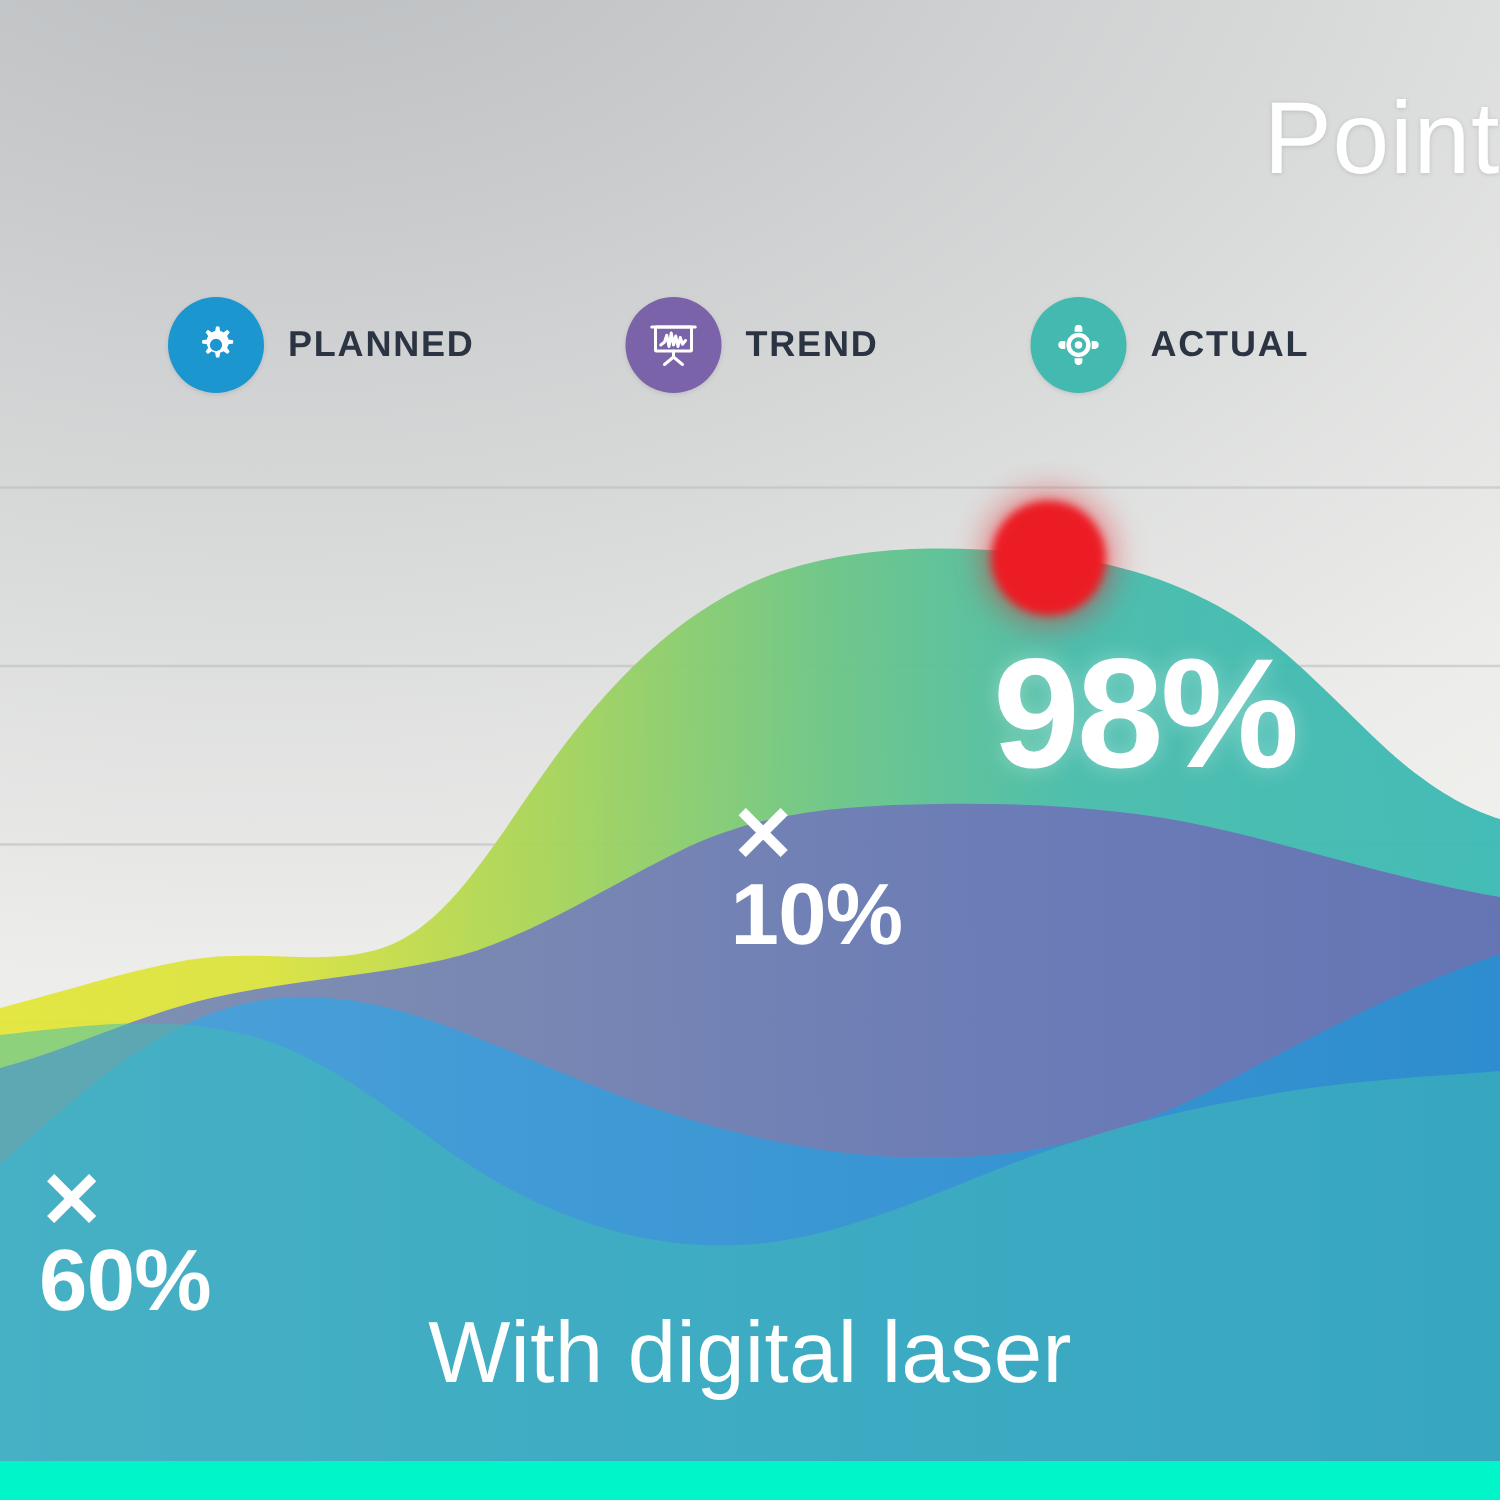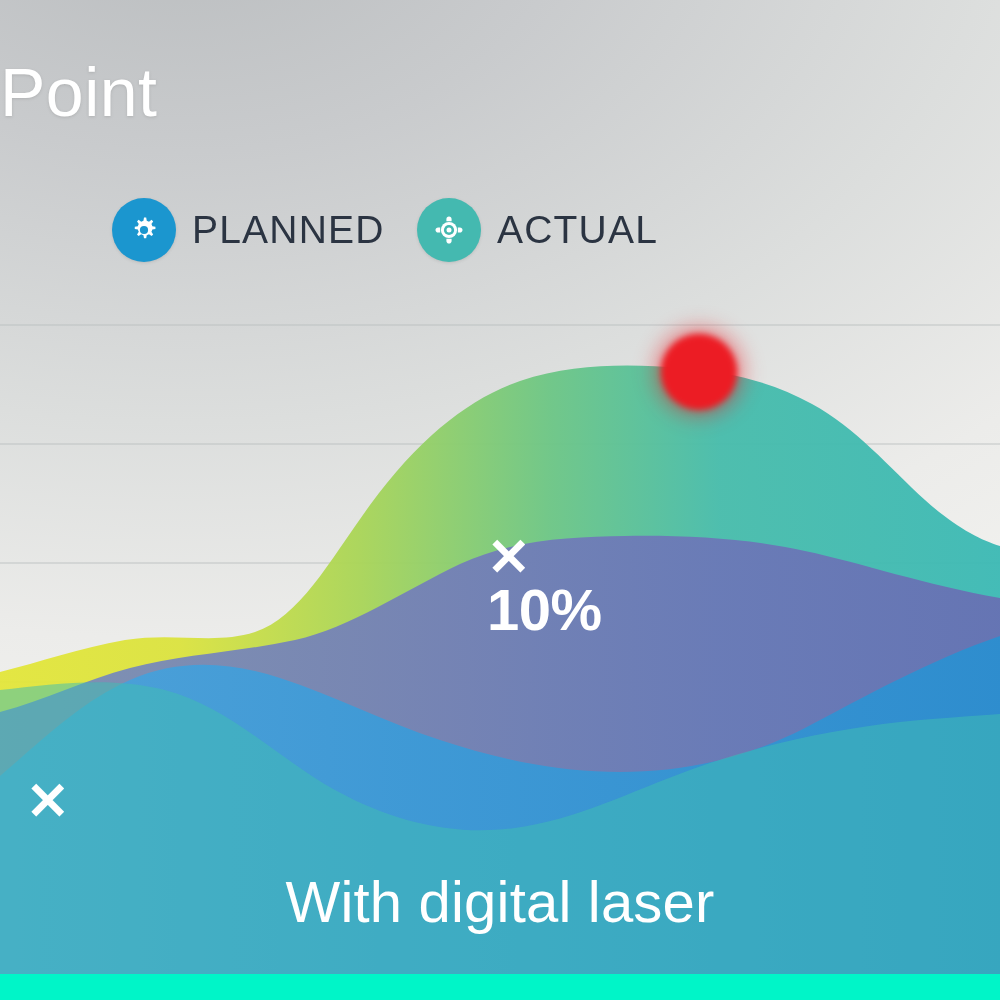--- a/index.html
+++ b/index.html
@@ -24,21 +24,21 @@
     left: 0; top: 0;
     width: 1000px; height: 1000px;
   }
   #plot svg { display: block; width: 1000px; height: 1000px; }
 
   
   .title {
     position: absolute;
     left: 0; right: 0;
     top: 58px;
-    text-align: left;
+    text-align: right;
     color: #ffffff;
     font-size: 68px;
     font-weight: 300;
     letter-spacing: 0.5px;
     line-height: 1;
     text-shadow: 0 1px 3px rgba(120,120,120,0.28);
   }
 
   
   .legend {
@@ -66,22 +66,22 @@
     display: flex;
     align-items: center;
     justify-content: center;
     flex: 0 0 auto;
     box-shadow: 0 1px 3px rgba(90,90,90,0.18);
   }
   .legend-badge svg { display:block; }
 
   .legend-label {
     color: #2b3442;
-    font-size: 39px;
-    font-weight: 400;
+    font-size: 24px;
+    font-weight: 700;
     letter-spacing: 1.2px;
     white-space: nowrap;
   }
 
   
   .annot {
     position: absolute;
     color: #ffffff;
   }
   .annot .marker-x {
@@ -246,20 +246,34 @@
         <svg width="34" height="34" viewBox="0 0 34 34" aria-hidden="true">
           <g fill="#ffffff">
             <path d="M17 4.6l2.2 0 .55 3.1a9.6 9.6 0 0 1 2.25 .93l2.6-1.76 1.56 1.56-1.76 2.6c .41 .7 .72 1.46 .93 2.25l3.1 .55 0 2.2-3.1 .55a9.6 9.6 0 0 1-.93 2.25l1.76 2.6-1.56 1.56-2.6-1.76a9.6 9.6 0 0 1-2.25 .93l-.55 3.1-2.2 0-.55-3.1a9.6 9.6 0 0 1-2.25-.93l-2.6 1.76-1.56-1.56 1.76-2.6a9.6 9.6 0 0 1-.93-2.25l-3.1-.55 0-2.2 3.1-.55c .21-.79 .52-1.55 .93-2.25l-1.76-2.6 1.56-1.56 2.6 1.76c .7-.41 1.46-.72 2.25-.93z"></path>
             <circle cx="17" cy="17" r="4.1" fill="#1b96cf"></circle>
           </g>
         </svg>
       </span>
       <span class="legend-label">PLANNED</span>
     </div>
 
+    <div class="legend-item trend">
+      <span class="legend-badge" style="background:#7a63a8;">
+        <svg width="34" height="32" viewBox="0 0 34 32" aria-hidden="true">
+          <g fill="none" stroke="#ffffff" stroke-width="2" stroke-linecap="round" stroke-linejoin="round">
+            <rect x="5" y="4" width="24" height="16" rx="0.5"></rect>
+            <line x1="2.5" y1="4" x2="31.5" y2="4"></line>
+            <path d="M8.5 16 L11 14 L12.5 9.5 L14 17 L15.5 8 L17 16 L18.5 10 L20 17 L21.5 11 L23 15.5 L25 13"></path>
+            <line x1="17" y1="20" x2="17" y2="24"></line>
+            <path d="M11 29 L17 24 L23 29"></path>
+          </g>
+        </svg>
+      </span>
+      <span class="legend-label">TREND</span>
+    </div>
 
     <div class="legend-item actual">
       <span class="legend-badge" style="background:#44b9b0;">
         <svg width="34" height="34" viewBox="0 0 34 34" aria-hidden="true">
           <g fill="#ffffff">
             <path d="M17 3.5c1.5 0 2.6 1.1 2.6 2.6v2.1h-5.2V6.1c0-1.5 1.1-2.6 2.6-2.6z"></path>
             <path d="M17 30.5c-1.5 0-2.6-1.1-2.6-2.6v-2.1h5.2v2.1c0 1.5-1.1 2.6-2.6 2.6z"></path>
             <path d="M3.5 17c0-1.5 1.1-2.6 2.6-2.6h2.1v5.2H6.1c-1.5 0-2.6-1.1-2.6-2.6z"></path>
             <path d="M30.5 17c0 1.5-1.1 2.6-2.6 2.6h-2.1v-5.2h2.1c1.5 0 2.6 1.1 2.6 2.6z"></path>
             <circle cx="17" cy="17" r="8.1"></circle>
@@ -270,27 +284,29 @@
       </span>
       <span class="legend-label">ACTUAL</span>
     </div>
 
   </div>
 
   <div id="laser-dot">
     <span class="glow"></span>
     <span class="core"></span>
   </div>
+  <div id="annot-98">98%</div>
 
   <div class="annot" id="annot-80">
     <span class="marker-x">✕</span>
     <span class="annot-value">10%</span>
   </div>
 
   <div class="annot" id="annot-60">
     <span class="marker-x">✕</span>
+    <span class="annot-value">60%</span>
   </div>
 
   <div class="caption">With digital laser</div>
 
   <div id="accent-bar" style="background:#00f5c8;"></div>
 
 </div>
 
 </body></html>

